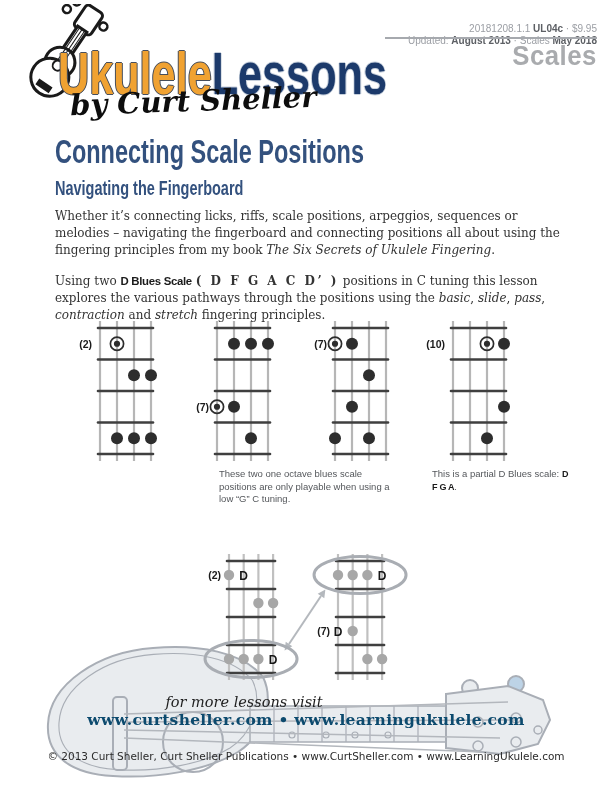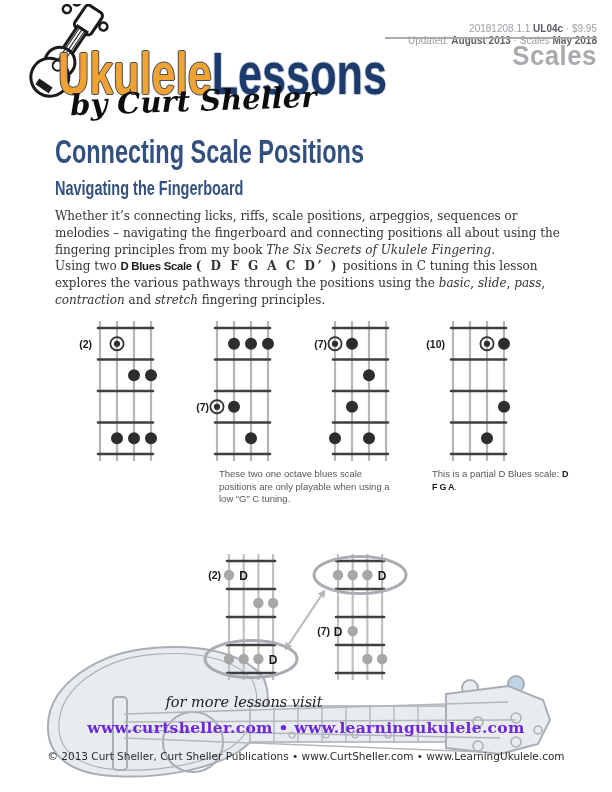--- a/index.html
+++ b/index.html
@@ -18,42 +18,42 @@
   .hdr-rule{right:15px;top:37px;width:212px;height:2px;background:#a6a9ae;z-index:3;}
   .hdr-category{right:15px;top:40px;font-weight:bold;font-size:28px;letter-spacing:0.5px;color:#a9abae;
                 transform:scaleX(0.92);transform-origin:100% 0;z-index:3;}
 
   
   .h1{left:55px;top:134px;font-weight:bold;font-size:34px;line-height:1;color:#33517e;
       transform:scaleX(0.69);transform-origin:0 0;white-space:nowrap;z-index:3;}
   .h2{left:55px;top:177px;font-weight:bold;font-size:21px;line-height:1;color:#33517e;
       transform:scaleX(0.69);transform-origin:0 0;white-space:nowrap;z-index:3;}
   .para{font-family:"DejaVu Serif",serif;font-size:12px;line-height:17px;color:#333;width:506px;left:55px;z-index:3;}
-  .p1{top:208px;} .p2{top:258px;} .p3{top:518px;}
+  .p1{top:208px;} .p2{top:273px;} .p3{top:518px;}
   .seg-i{font-style:italic;}
   .seg-bc{font-family:"Liberation Sans",sans-serif;font-weight:bold;font-size:0.95em;letter-spacing:-0.3px;color:#1b1b1b;}
   .seg-bs{font-weight:bold;letter-spacing:2.5px;}
   .seg-hb{color:#5d6065;font-weight:bold;}
 
   
   .cap{font-size:9.5px;line-height:12.5px;color:#54575b;z-index:3;}
   .capA{left:219px;top:468px;width:178px;}
   .capB{left:432px;top:468px;width:142px;}
 
   
   #diagram-layer{left:0;top:0;width:612px;height:792px;z-index:2;pointer-events:none;}
   .dg-label{font-family:"Liberation Sans",sans-serif;font-weight:bold;font-size:10.5px;fill:#1b1b1b;}
   .dg-note{font-family:"Liberation Sans",sans-serif;font-weight:bold;font-size:12px;fill:#161616;}
 
   
   #ukulele-art{left:38px;top:642px;z-index:1;}
   .visit-line{left:0;top:694px;width:488px;text-align:center;font-family:"DejaVu Serif",serif;
               font-style:italic;font-size:14.5px;color:#1f1f1f;z-index:3;}
   .links-line{left:0;top:710px;width:612px;text-align:center;font-family:"DejaVu Serif",serif;
-              font-weight:bold;font-size:15.5px;letter-spacing:0.3px;color:#6d28d9;z-index:3;margin-top:8px;}
+              font-weight:bold;font-size:15.5px;letter-spacing:0.3px;color:#0c4a6e;z-index:3;}
   .links-line span{cursor:pointer;}
   .footer-line{left:0;top:750px;width:612px;text-align:center;font-family:"DejaVu Sans",sans-serif;
                font-size:10.5px;color:#2a2a2a;z-index:3;}
 </style>
 </head>
 <body>
 
 <div class="page">
 
   <svg class="abs" style="left:18px;top:4px;z-index:3" width="96" height="118" viewBox="0 0 96 118">

